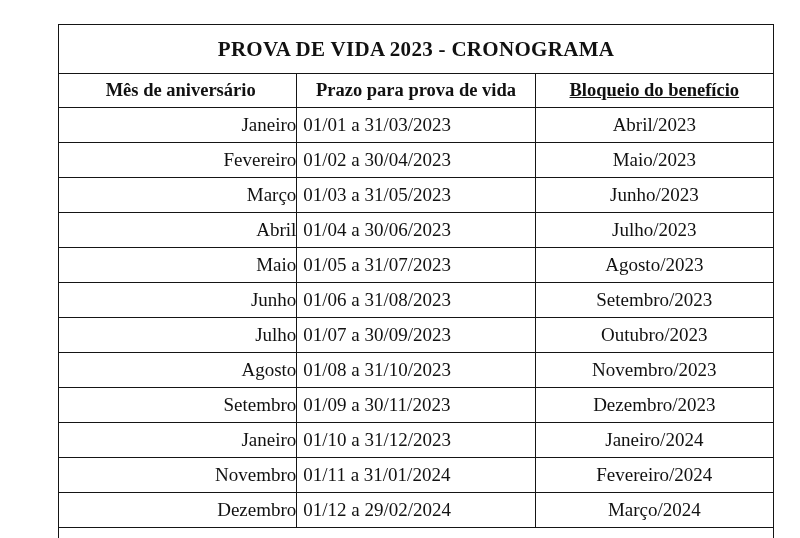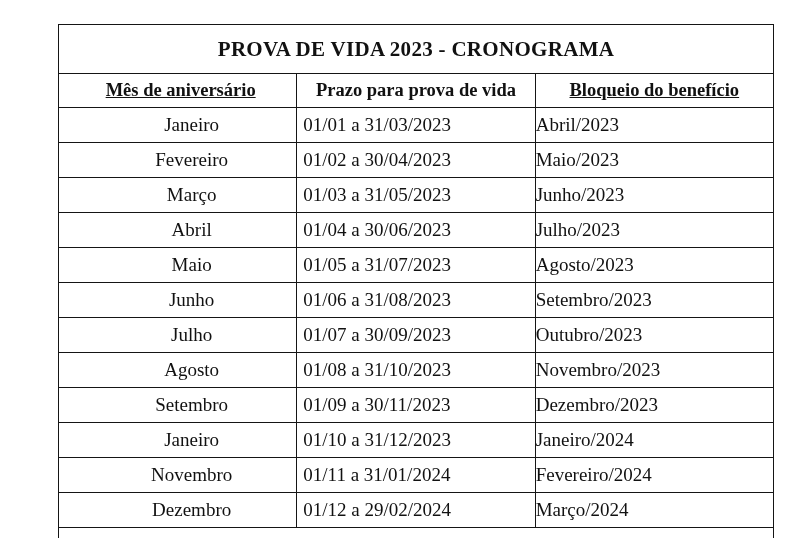--- a/index.html
+++ b/index.html
@@ -49,21 +49,20 @@
     font-weight: bold;
     font-size: 18.5px;
     height: 33px;
     color: #111111;
     text-align: center;
     white-space: nowrap;
   }
   .head-cell.col-month {
     padding-left: 8px;
     padding-right: 2px;
-    text-decoration: underline;
   }
   .head-cell.col-period {
     padding-left: 6px;
     padding-right: 6px;
     text-align: center;
   }
   .head-cell.col-block {
     padding-left: 6px;
     padding-right: 6px;
     text-decoration: underline;
@@ -76,29 +75,29 @@
   .col-month {
     width: 216px;
   }
   .col-period {
     width: 272px;
   }
   .col-block {
     width: 228px;
   }
   td.body-cell.col-month {
-    text-align: center;
+    text-align: right;
     padding-left: 28px;
   }
   td.body-cell.col-period {
     text-align: left;
     padding-left: 6px;
   }
   td.body-cell.col-block {
-    text-align: left;
+    text-align: center;
   }
   .bottom-spacer td {
     height: 22px;
     border-top: 1px solid #151515;
     border-left: 1px solid #151515;
     border-right: 1px solid #151515;
     border-bottom: 1px solid #151515;
   }
 </style>
 </head>

